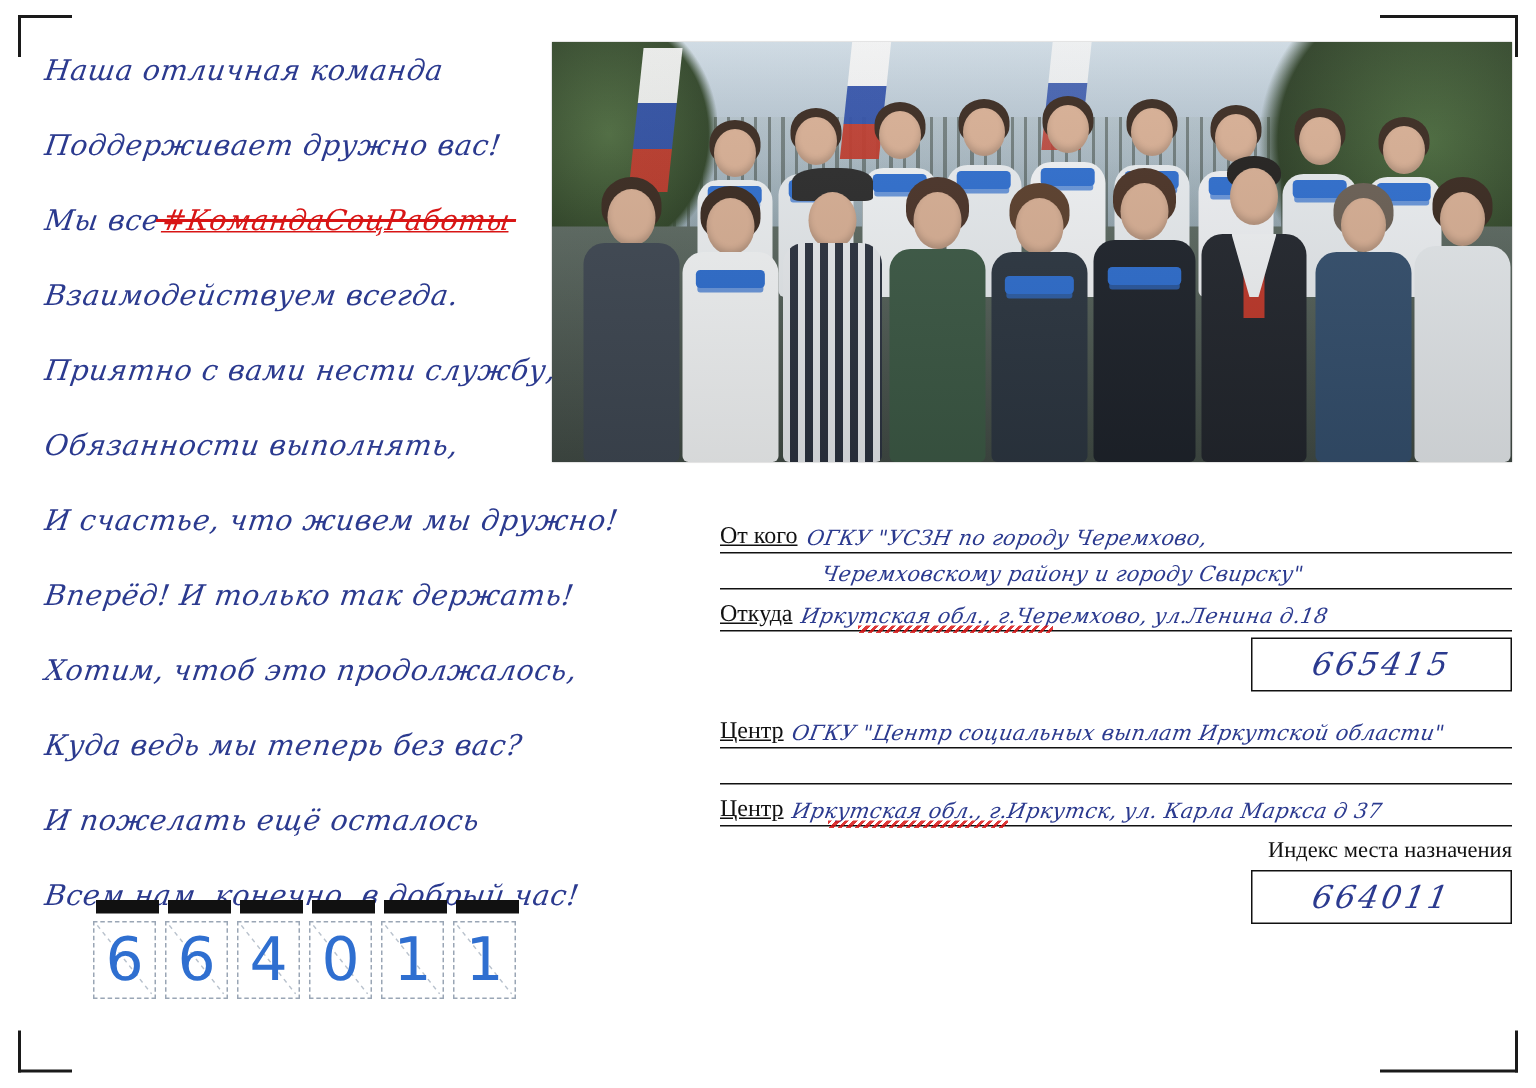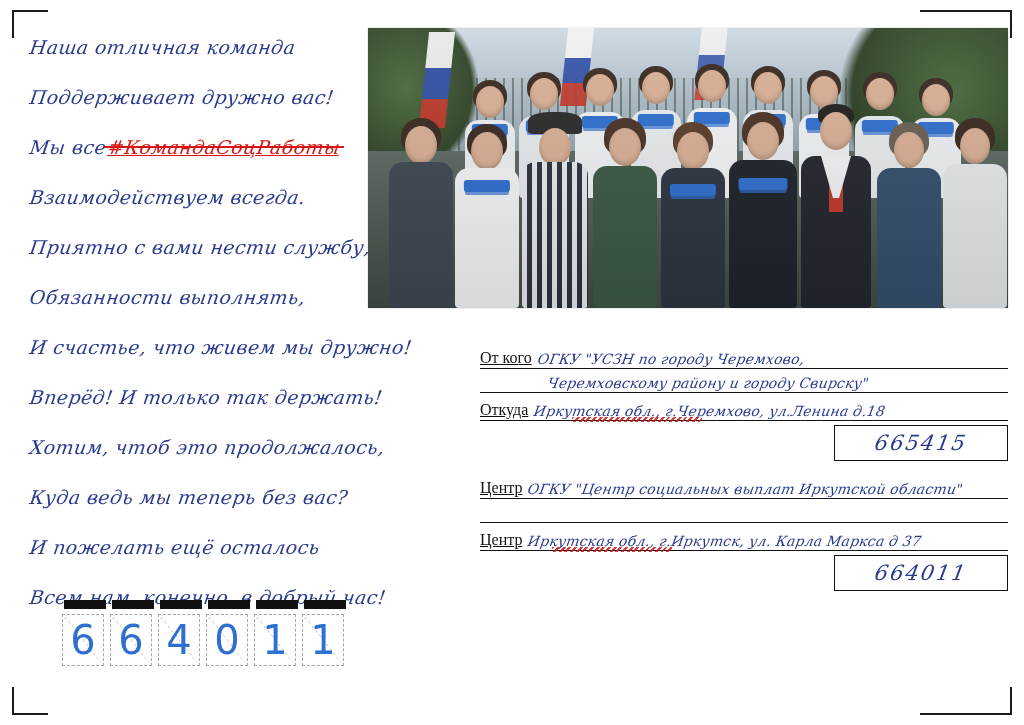--- a/index.html
+++ b/index.html
@@ -476,20 +476,21 @@
     </div>
 
     <div class="field">
       <div class="line">
         <span class="field-label ul">Центр</span>
         <span class="hand">Иркутская обл., г.Иркутск, ул. Карла Маркса д 37</span>
       </div>
       <div class="squiggle" style="left:72px; bottom:-1px; width:120px;"></div>
     </div>
 
+    <div class="index-caption">Индекс места назначения</div>
     <div class="index-box">
       <span class="hand">664011</span>
     </div>
   </div>
 
   <div class="code-area">
     <div class="code-bars">
       <span></span>
       <span></span>
       <span></span>

